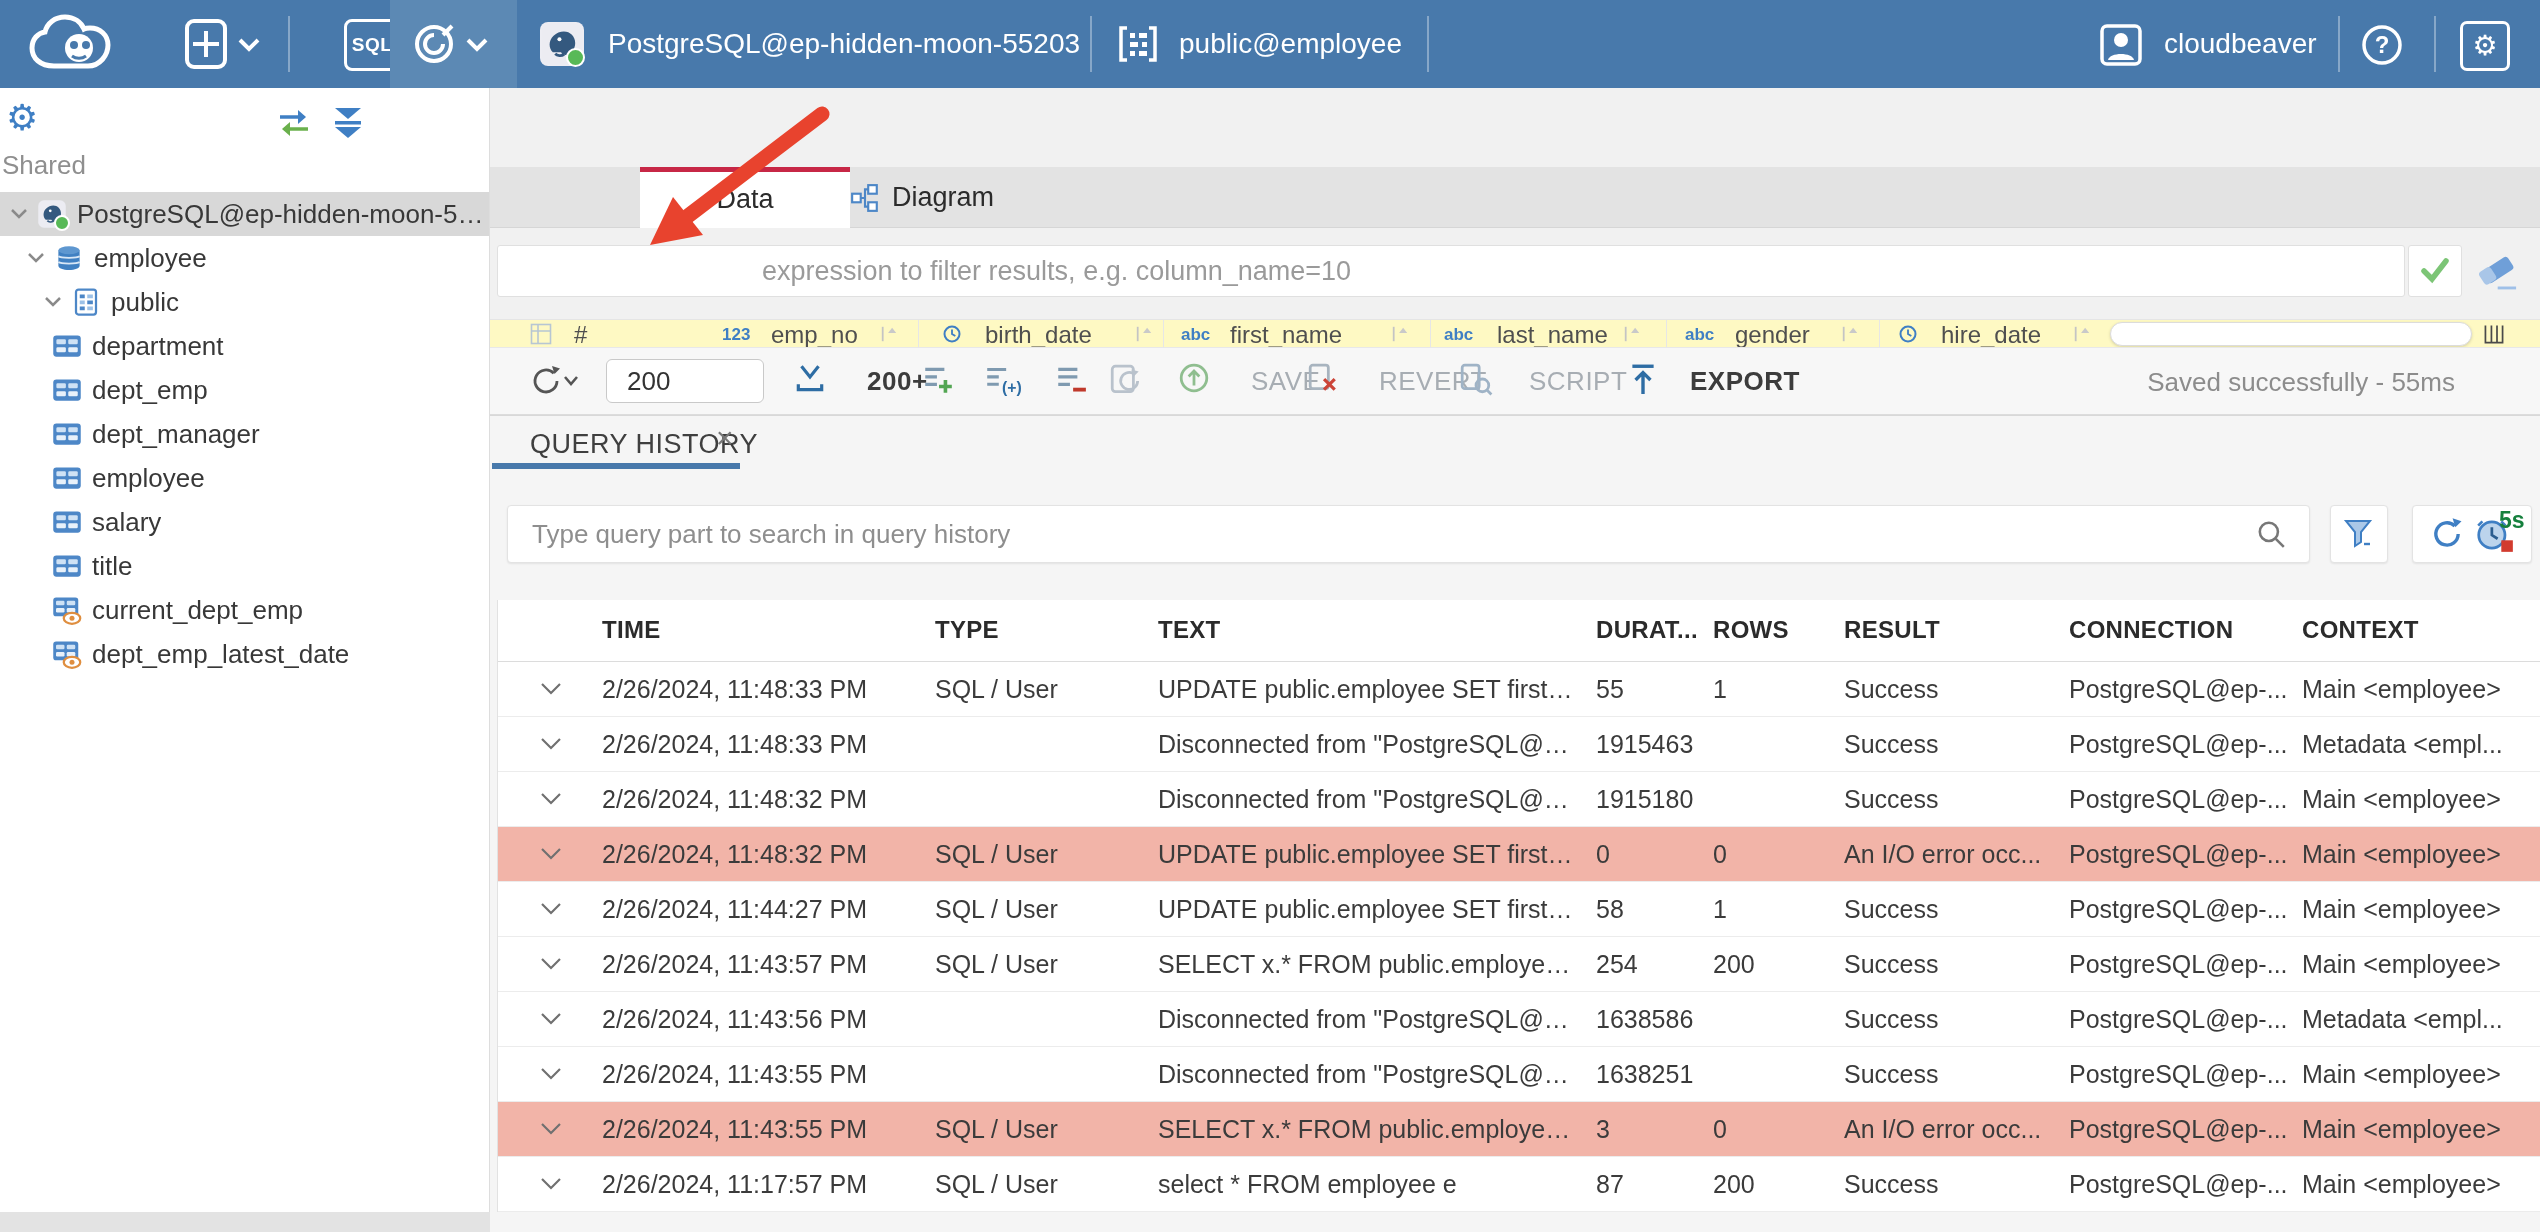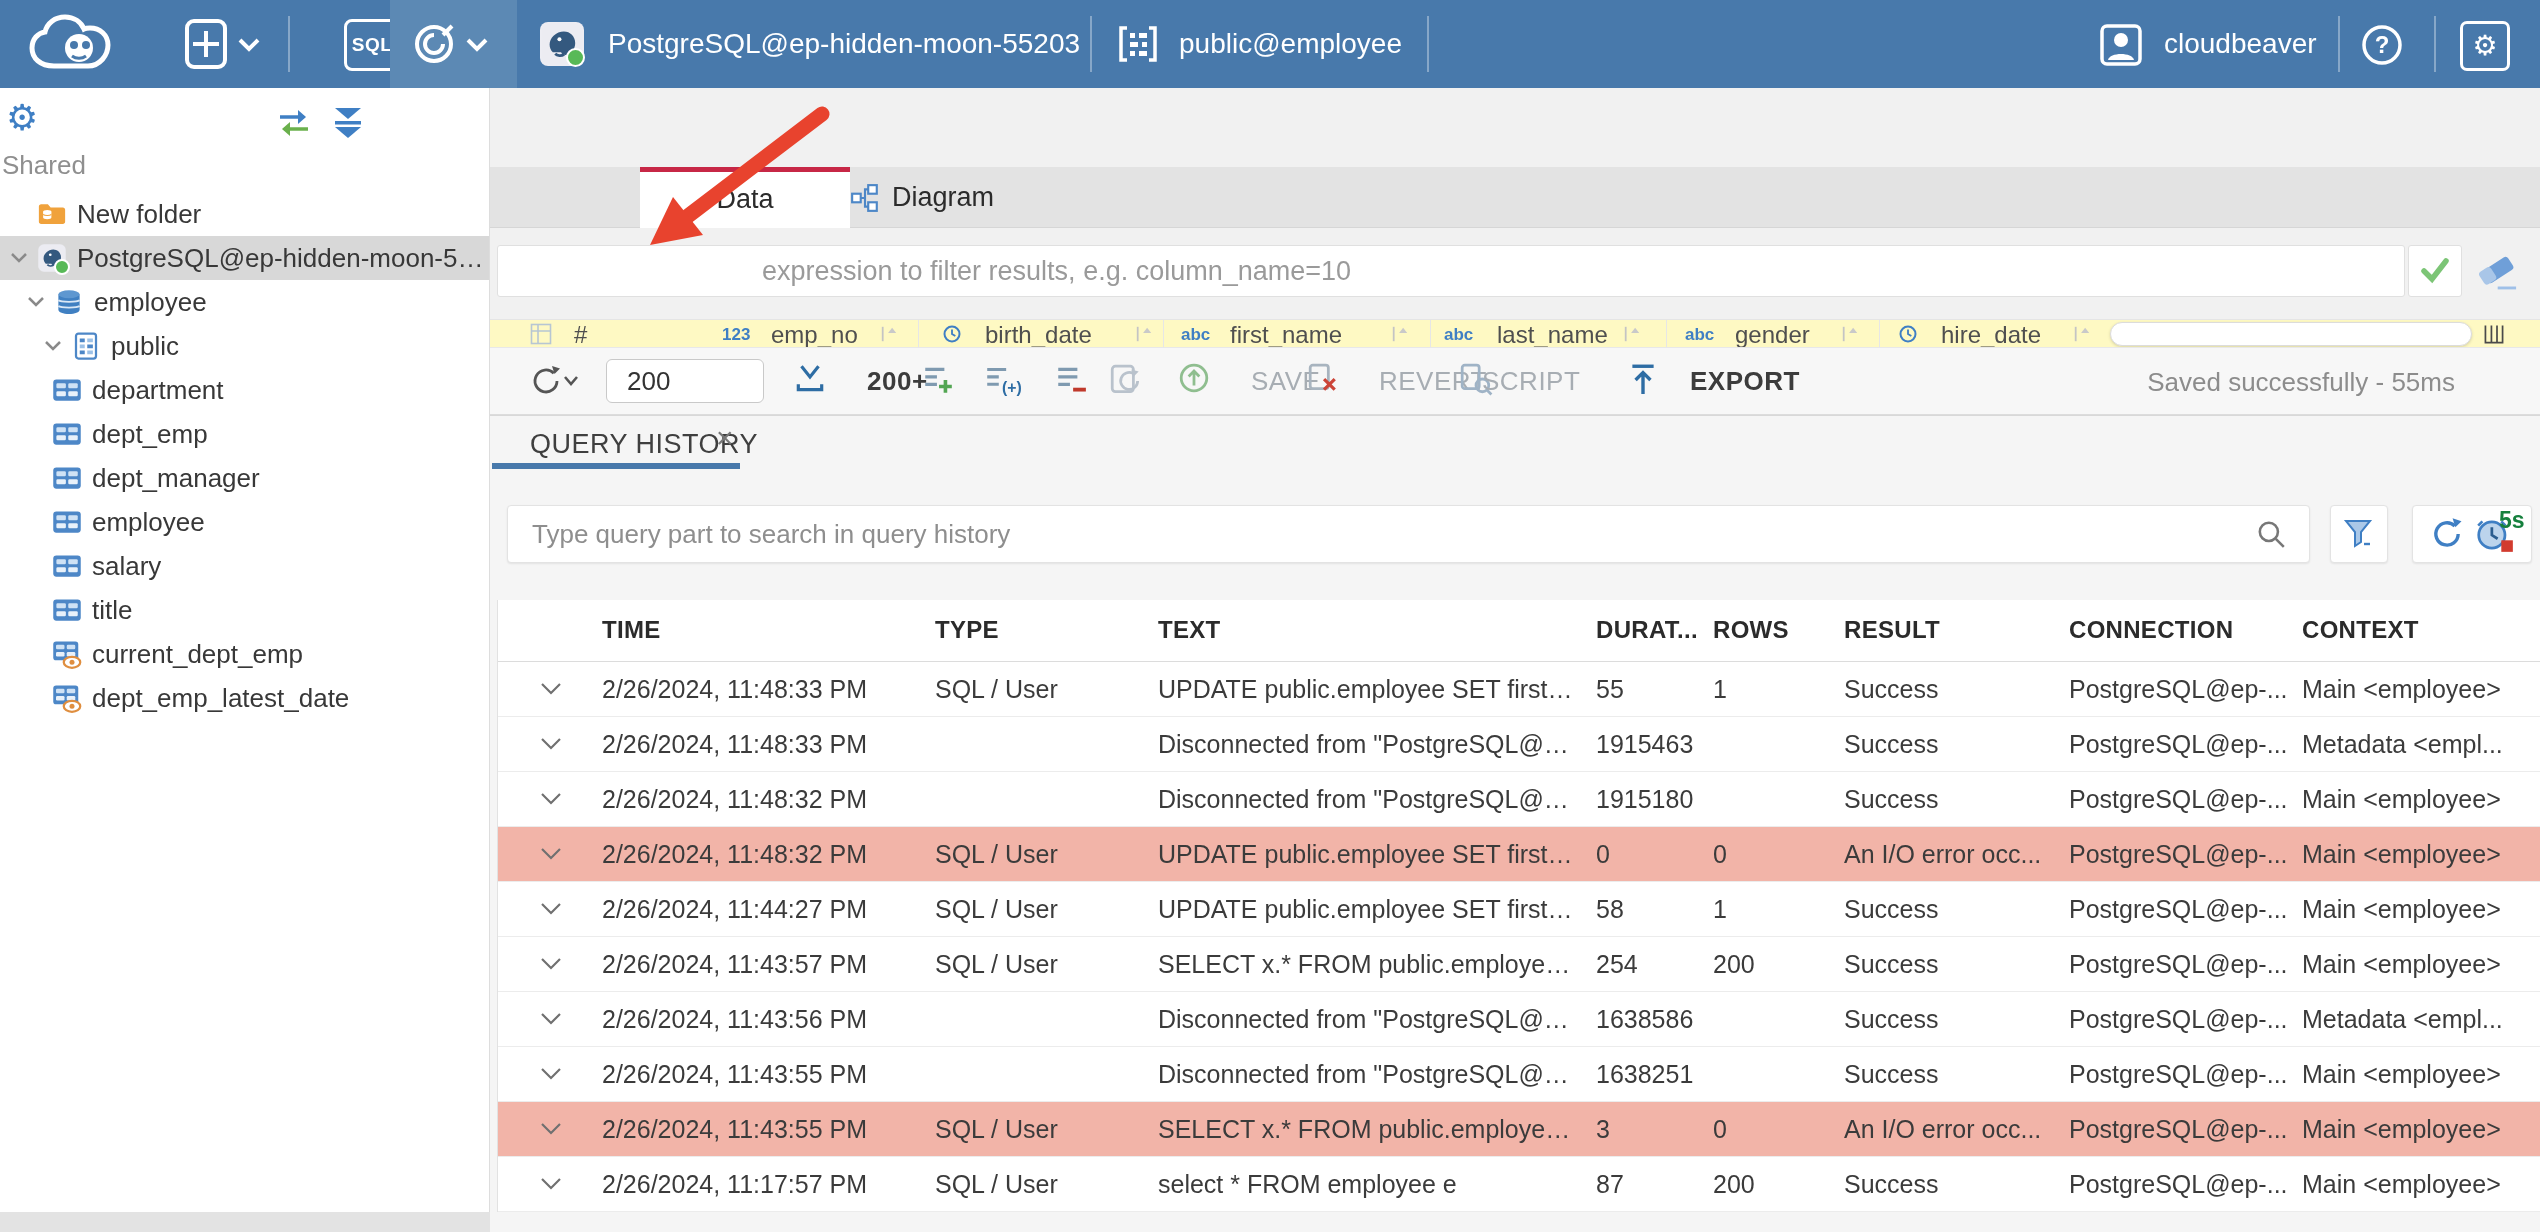--- a/index.html
+++ b/index.html
@@ -258,27 +258,20 @@
     </svg>
     <svg class="abs" style="left:330px;top:18px;cursor:pointer" width="36" height="34" viewBox="0 0 36 34">
       <path d="M5 2h26L18 13z" fill="#3f7fc4"></path>
       <rect x="5" y="15" width="26" height="3.5" fill="#3f7fc4"></rect>
       <path d="M5 32h26L18 21z" fill="#3f7fc4" transform="rotate(180 18 26.5)"></path>
     </svg>
 
     <div class="sb-section">Shared</div>
 
     <div class="tree">
-      <div class="trow lv0">
-        <span class="tchev"></span>
-        <span class="ticon"><svg width="30" height="30" viewBox="0 0 24 24">
-              <use href="#sym-folder"></use>
-            </svg></span>
-        <span class="tlabel">New folder</span>
-      </div>
       <div class="trow lv0 selected">
         <span class="tchev">
             <svg width="24" height="24" viewBox="0 0 24 24">
               <use href="#sym-chev"></use>
             </svg>
           </span>
         <span class="ticon">
           <svg width="30" height="30" viewBox="0 0 24 24">
               <use href="#sym-pg"></use>
             </svg>
@@ -483,21 +476,21 @@
       <rect x="3" y="3" width="17" height="22" rx="2.5" fill="none" stroke="#a8b4bf" stroke-width="2.6"></rect>
       <path d="M16 16l10 10M26 16L16 26" stroke="#cc4438" stroke-width="3"></path>
     </svg>
     <span class="tb-txt disabled" style="left:856px">REVERT</span>
 
     <svg class="tbi" style="left:969px" width="34" height="34" viewBox="0 0 32 32">
       <rect x="3" y="3" width="16" height="22" rx="2.5" fill="none" stroke="#9fb3c6" stroke-width="2.6"></rect>
       <circle cx="22" cy="22" r="6" fill="none" stroke="#9fb3c6" stroke-width="2.6"></circle>
       <path d="M26.5 26.5l4 4" stroke="#9fb3c6" stroke-width="2.6"></path>
     </svg>
-    <span class="tb-txt disabled" style="left:959px">SCRIPT</span>
+    <span class="tb-txt disabled" style="left:1006px">SCRIPT</span>
 
     <svg class="tbi" style="left:1138px" width="30" height="34" viewBox="0 0 28 32">
       <path d="M4 4h20" stroke="#2e6da4" stroke-width="3.2"></path>
       <path d="M14 30V10M7 17l7-7 7 7" stroke="#2e6da4" stroke-width="3.2" fill="none"></path>
     </svg>
     <span class="tb-txt dark" style="left:1167px;font-weight:bold">EXPORT</span>
 
     <span class="tb-status">Saved successfully - 55ms</span>
   </div>
 

